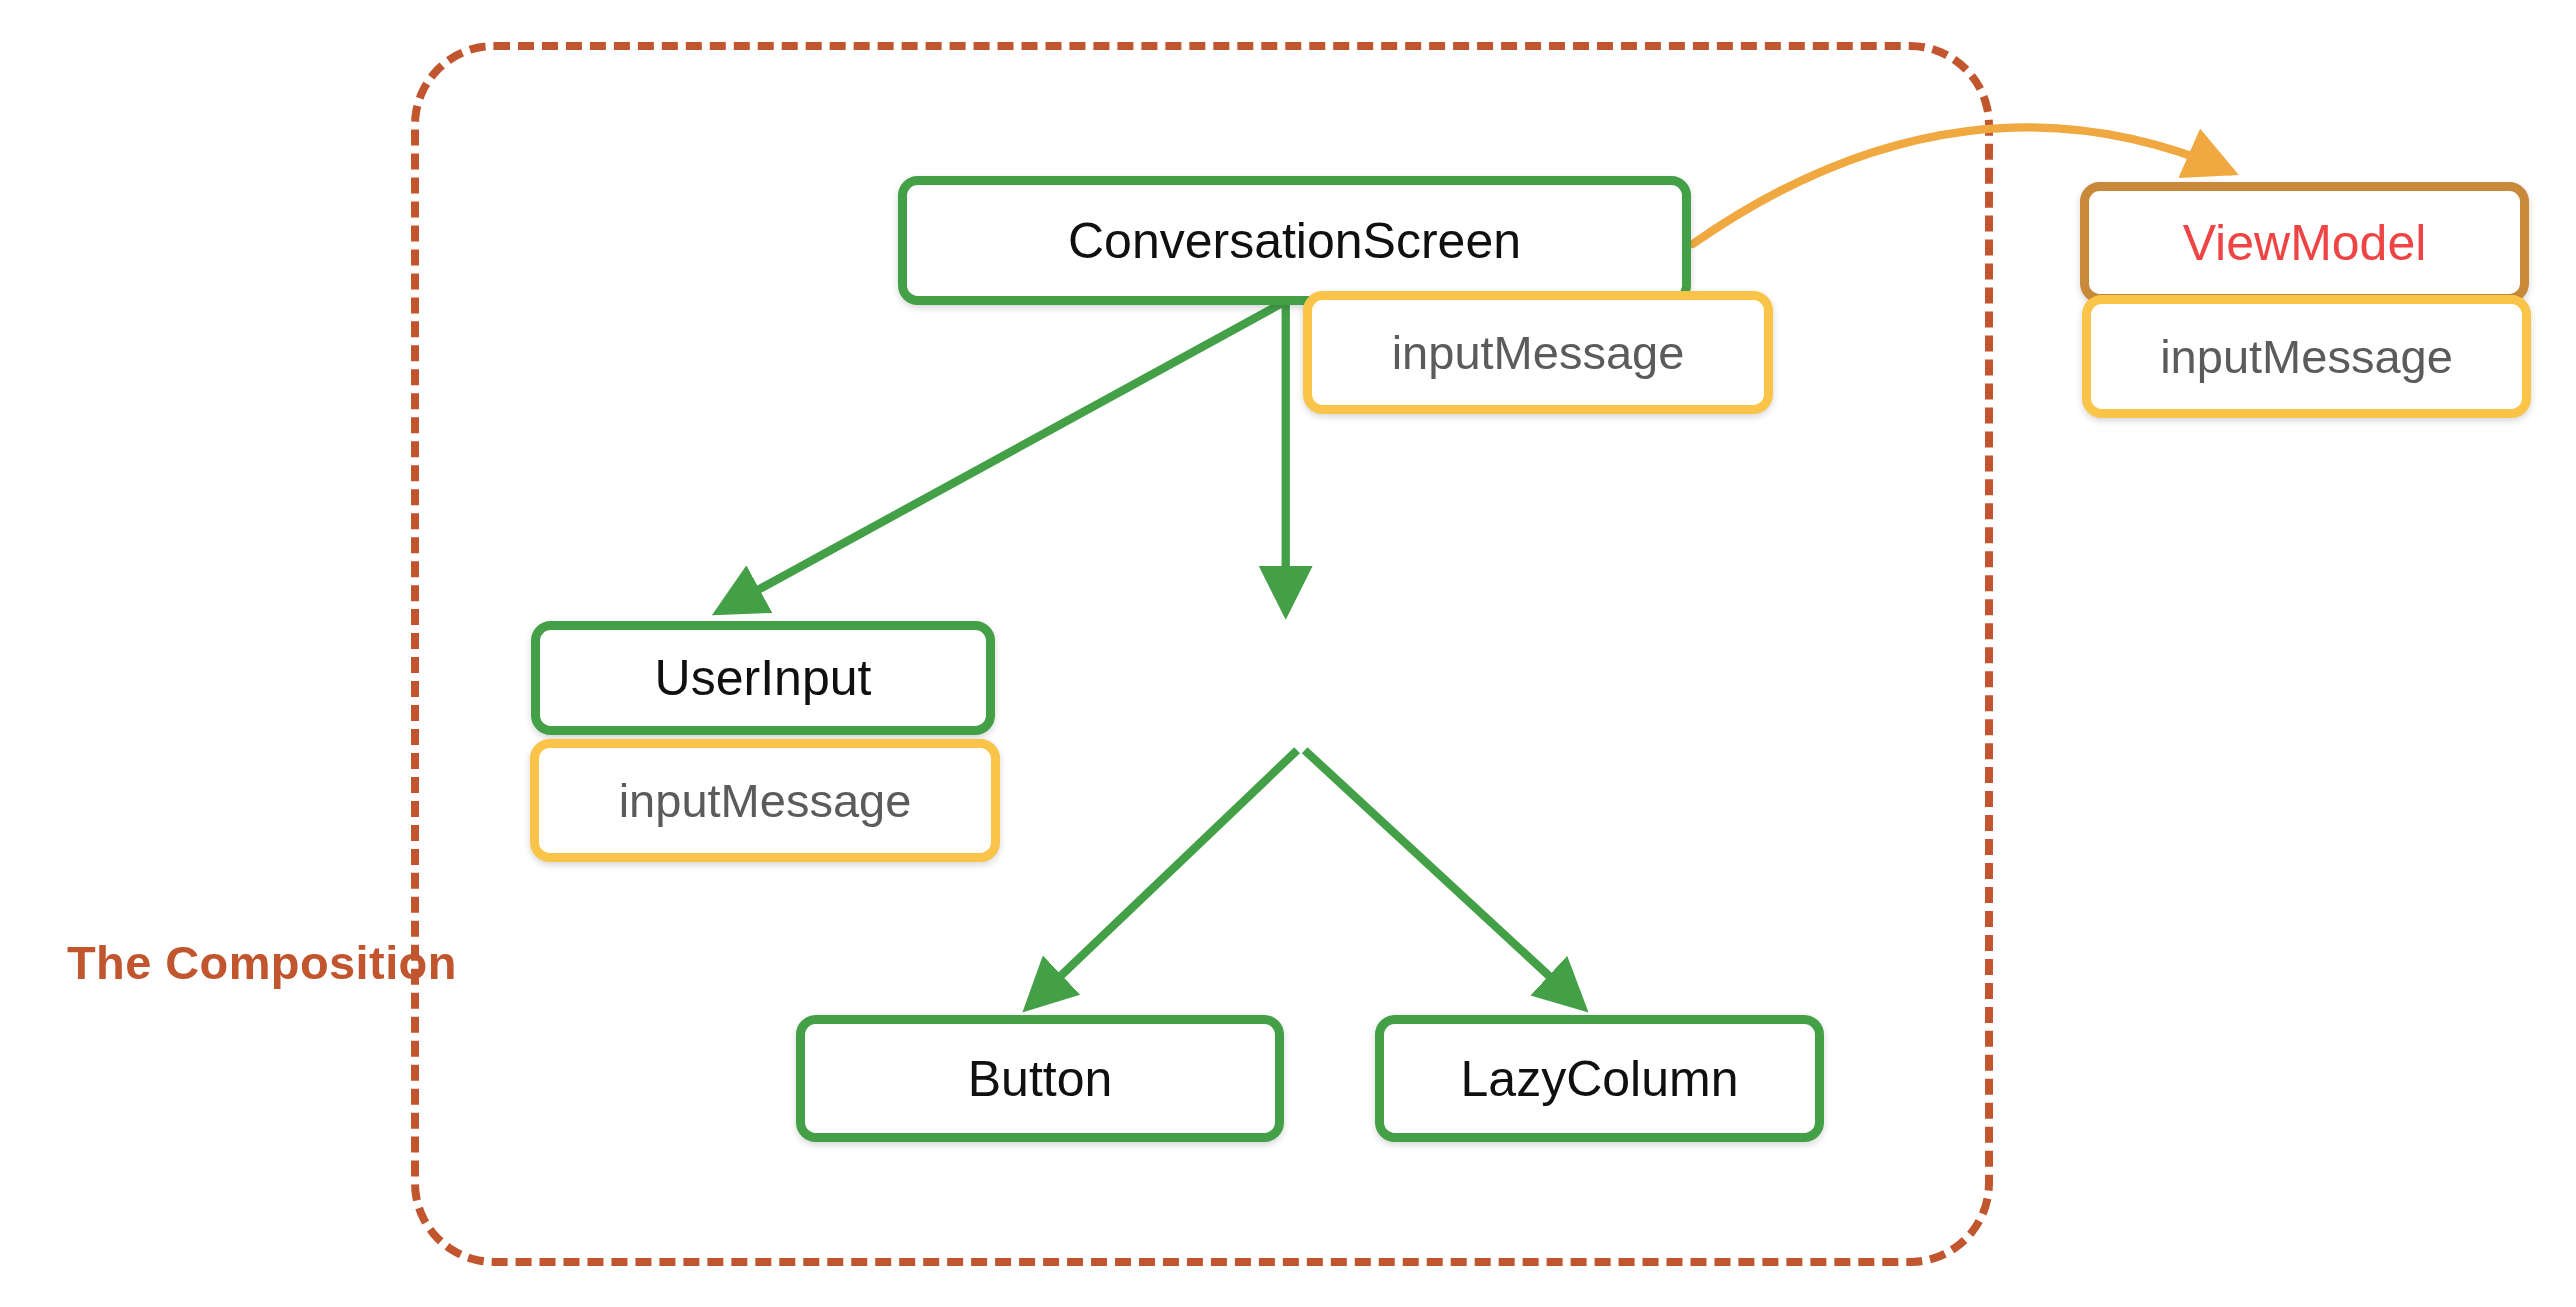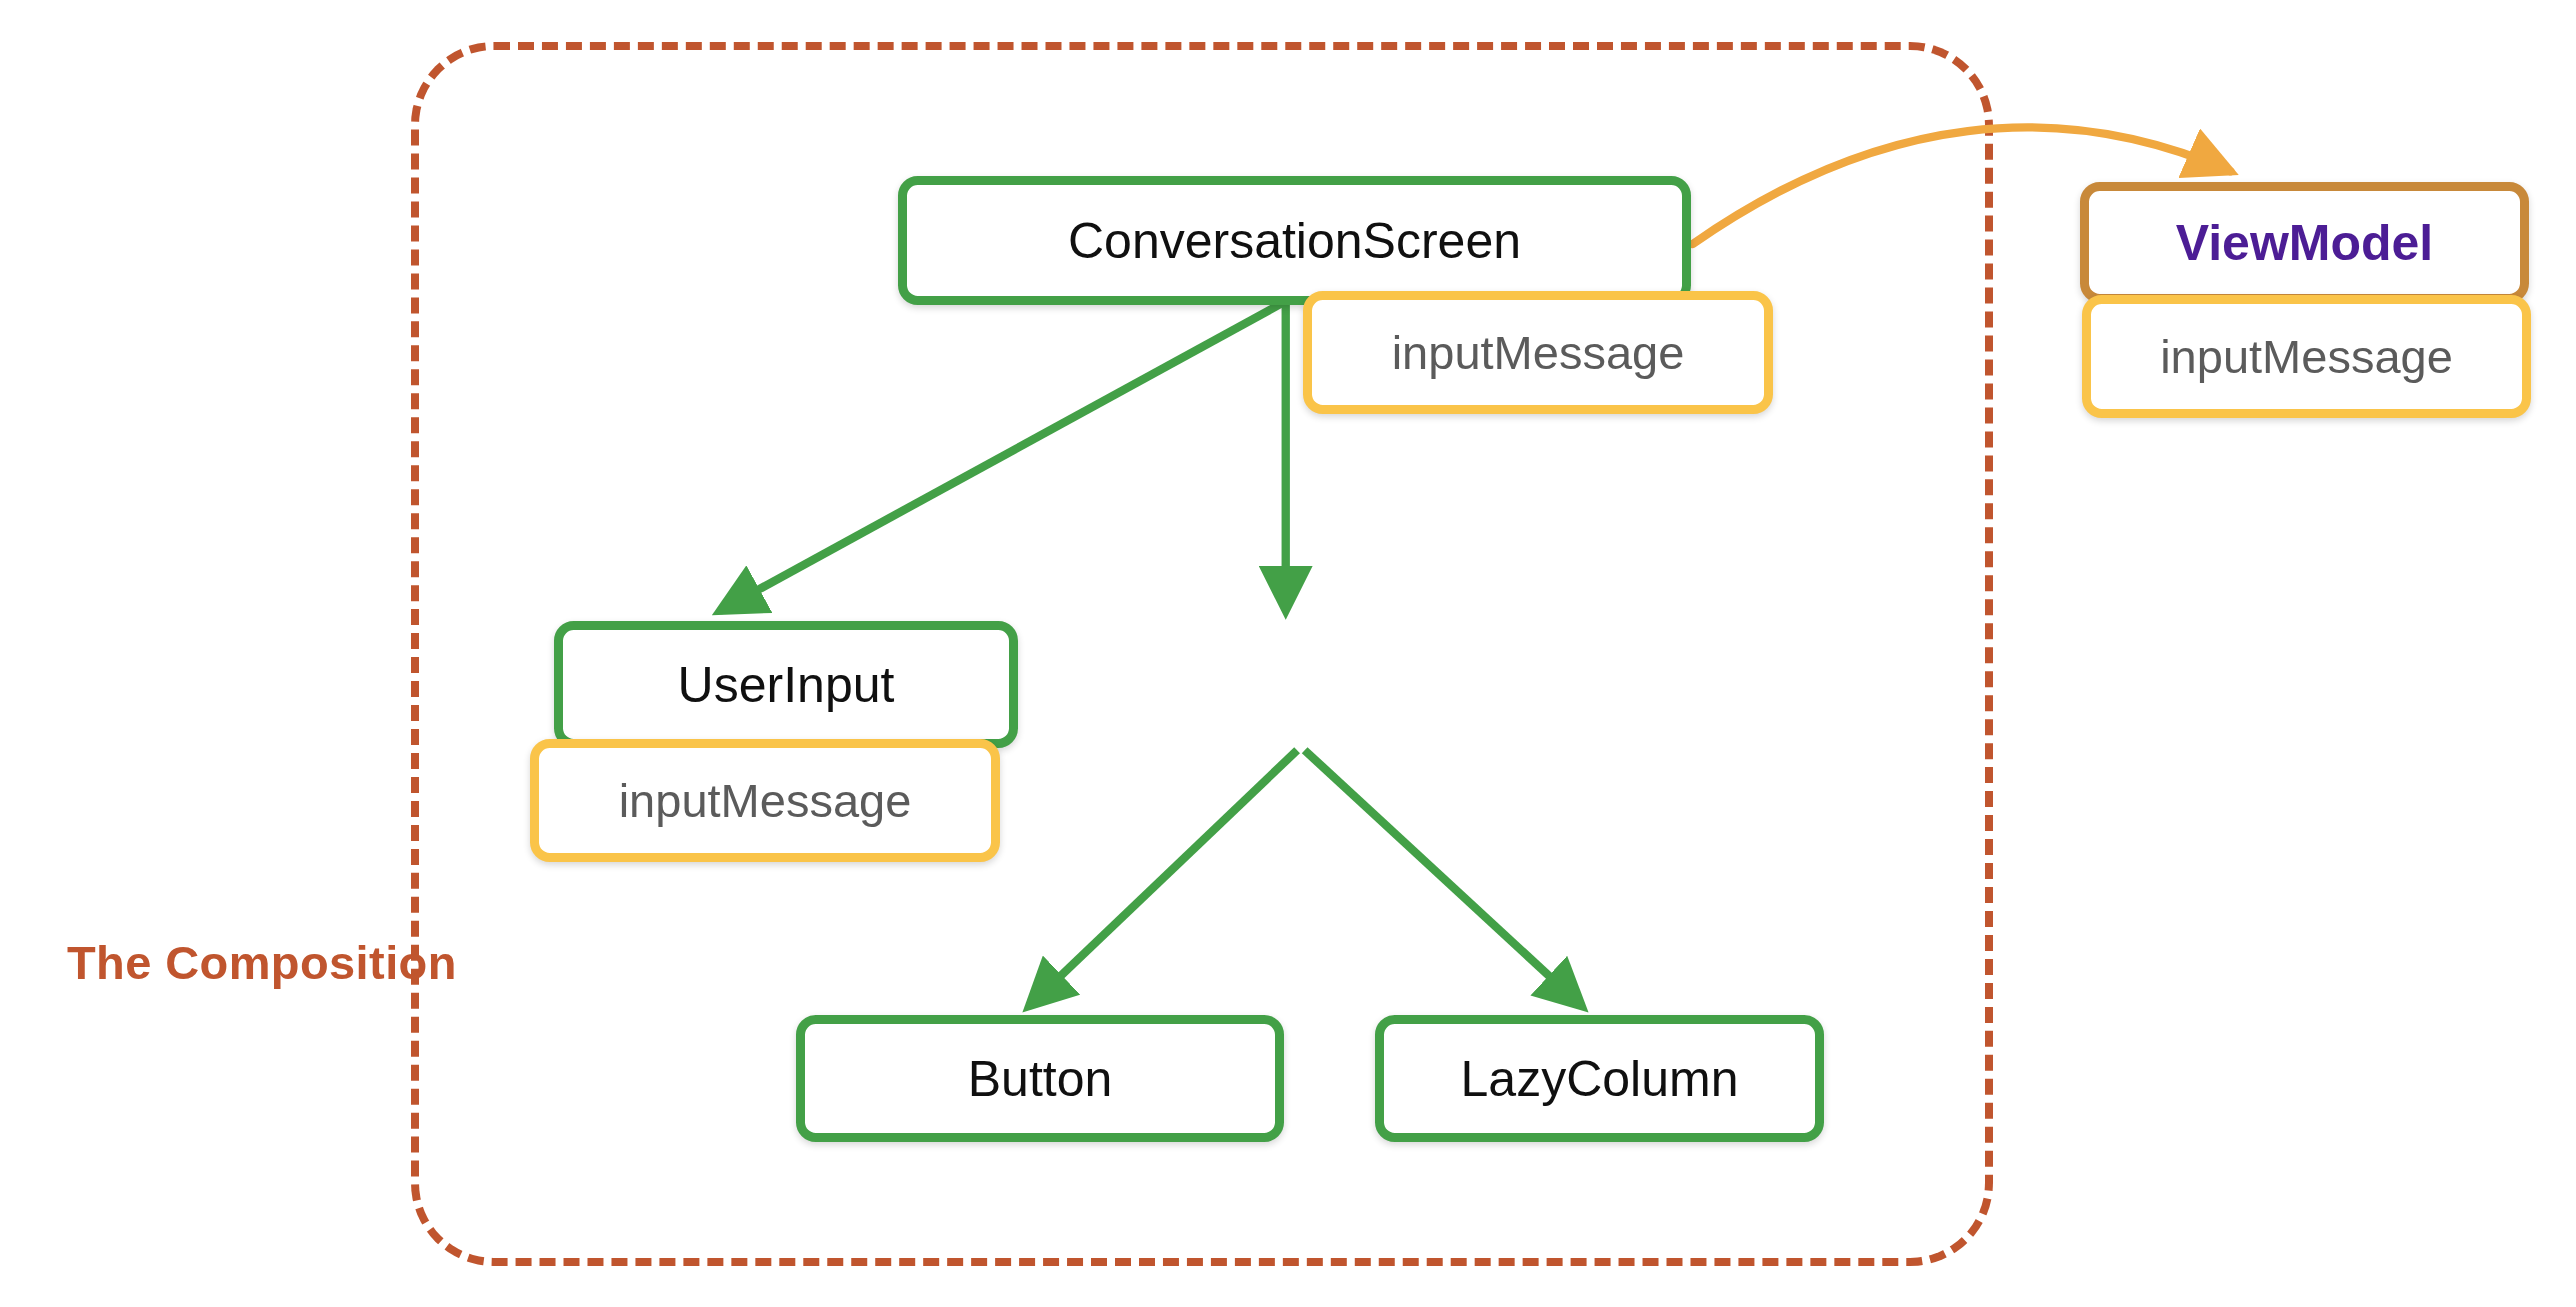--- a/index.html
+++ b/index.html
@@ -66,39 +66,38 @@
   .node.composable .label {
     color: #101010;
     font-size: 50px;
   }
 
   .node.viewmodel {
     border: 9.8px solid #c8893a;
     border-radius: 19.7px;
   }
   .node.viewmodel .label {
-    color: #4c1d95;
+    color: #ef4444;
     font-size: 50px;
-    font-weight: bold;
   }
 
   .node.state {
     border: 9px solid #fac449;
     border-radius: 19.7px;
   }
   .node.state .label {
     color: #5b5b5b;
     font-size: 47px;
   }
 
   
   #node-conversation-screen { left: 898px; top: 176px;  width: 793px; height: 129px; z-index: 4; }
   #node-conversation-state  { left: 1303px; top: 291px;  width: 470px;  height: 123px; z-index: 6; }
 
-  #node-user-input          { left: 554px;  top: 621px;  width: 464px;  height: 127px; z-index: 4; }
+  #node-user-input          { left: 531px;  top: 621px;  width: 464px;  height: 114px; z-index: 4; }
   #node-user-input-state    { left: 530px;  top: 739px;  width: 470px;  height: 123px; z-index: 5; }
 
   #node-messages-list       { left: 1076px; top: 621px;  width: 449px;  height: 127px; z-index: 4; }
 
   #node-button              { left: 796px; top: 1015px; width: 488px;  height: 127px; z-index: 4; }
   #node-lazy-column         { left: 1375px; top: 1015px; width: 449px;  height: 127px; z-index: 4; }
 
   #node-view-model          { left: 2080px; top: 182px;  width: 449px;  height: 121px; z-index: 4; }
   #node-view-model-state    { left: 2082px; top: 295px;  width: 449px;  height: 123px; z-index: 5; }
 

